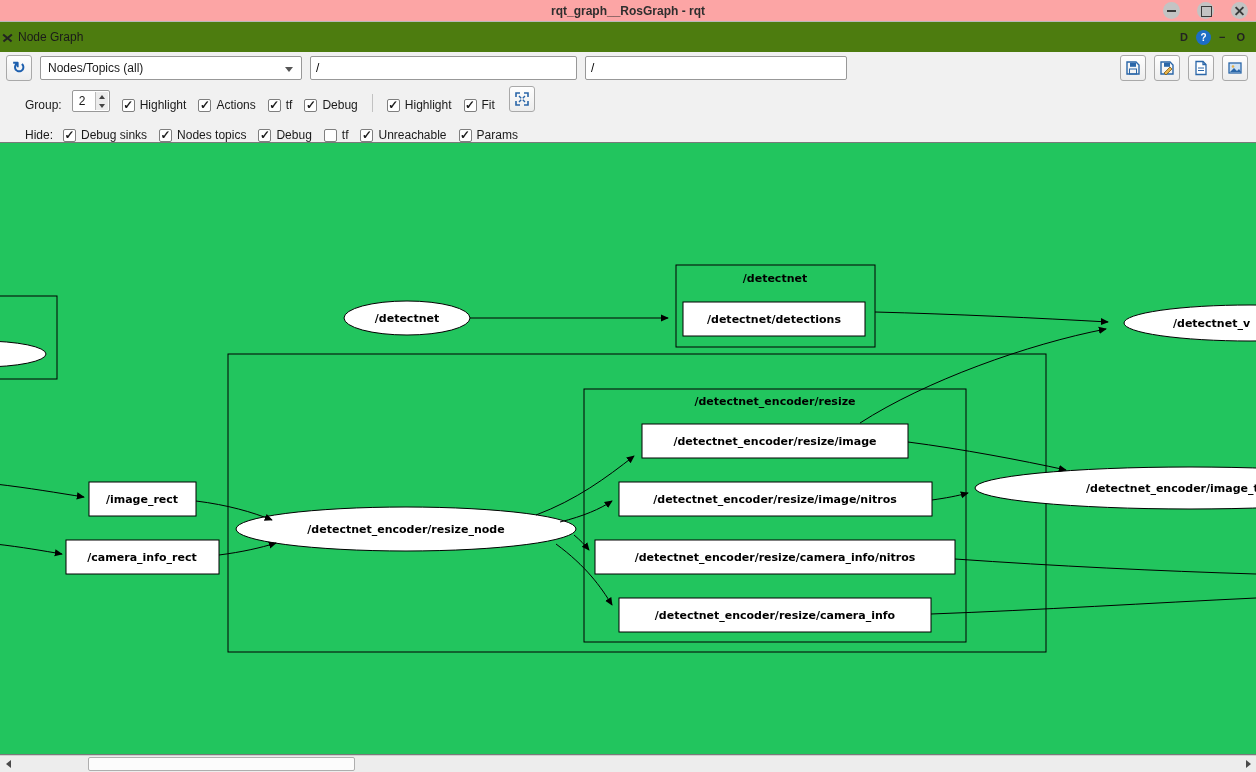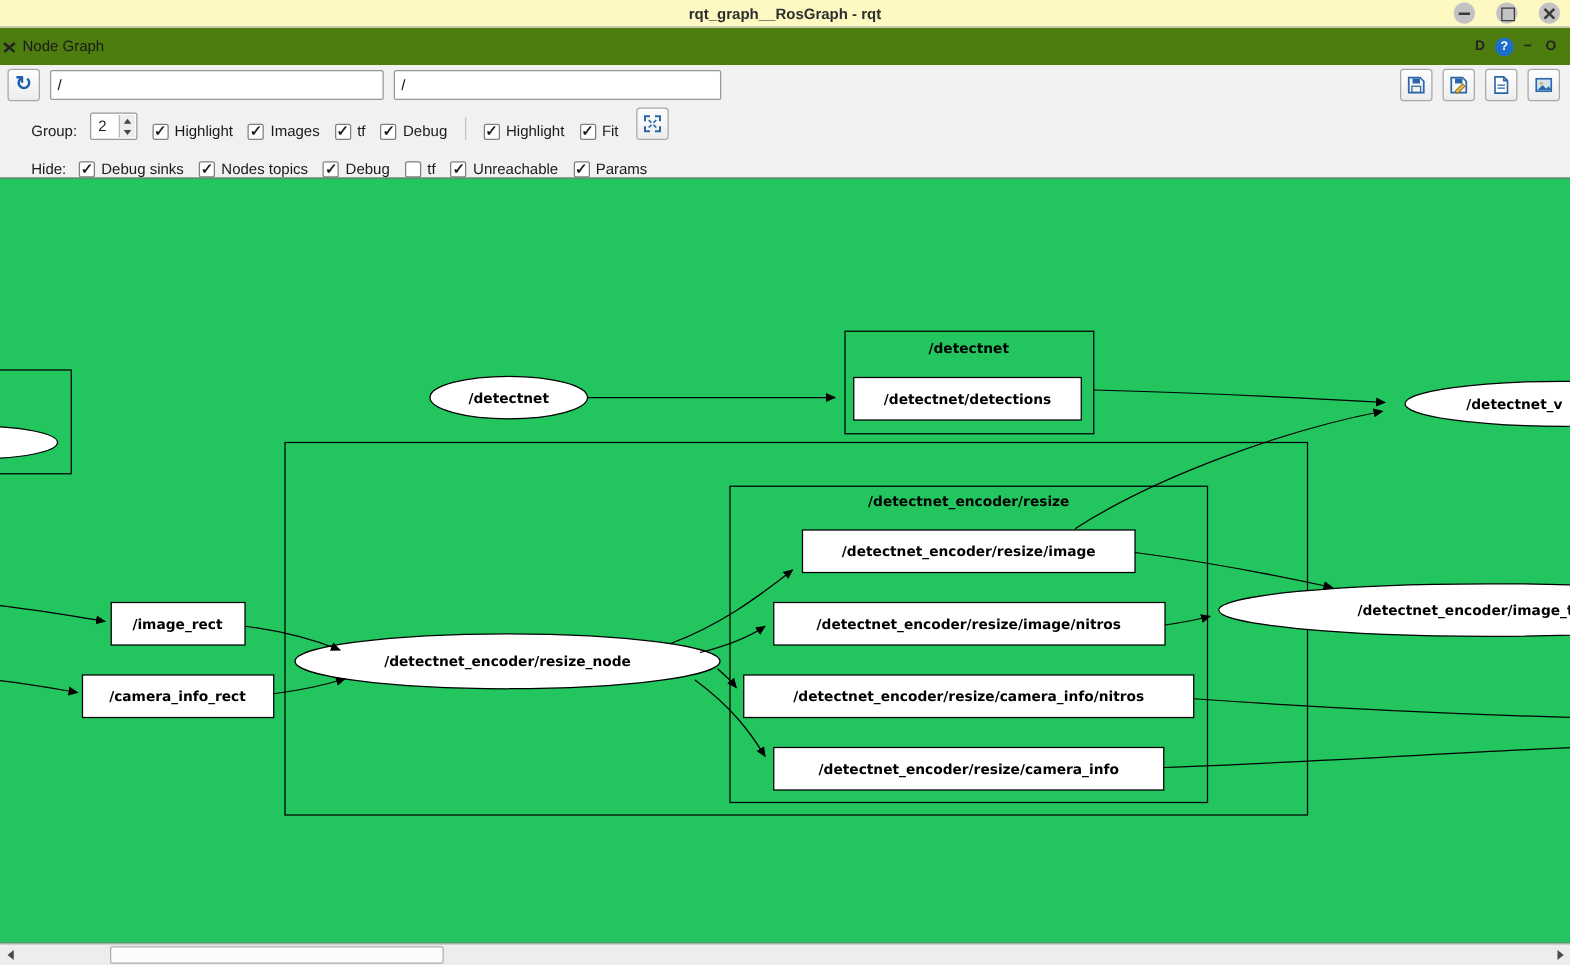--- a/index.html
+++ b/index.html
@@ -7,21 +7,21 @@
   body {
     font-family: "Liberation Sans", sans-serif;
     font-size: 12px;
     color: #1a1a1a;
     background: #f1f1f1;
     overflow: hidden;
   }
 
   
   .titlebar {
-    height: 22px; background: #fef9c3; border-bottom: 1px solid #b8b8b8;
+    height: 22px; background: #fca5a5; border-bottom: 1px solid #b8b8b8;
     position: relative; display: flex; align-items: center; justify-content: center;
   }
   .titlebar .title { font-weight: bold; font-size: 12px; color: #2e2e2e; }
   .win-controls { position:absolute; right:8px; top:2px; display:flex; gap:17px; }
   .win-btn { width:17px; height:17px; border-radius:50%; background:#c3c3c3; position:relative; cursor:default; }
   .win-btn.min::after { content:""; position:absolute; left:4px; right:4px; top:8px; height:2px; background:#3a3a3a; }
   .win-btn.max::after { content:""; position:absolute; left:4px; top:4px; width:9px; height:9px; border:1.5px solid #3a3a3a; }
   .win-btn.close::before, .win-btn.close::after {
     content:""; position:absolute; left:3px; top:7.5px; width:11px; height:2px; background:#3a3a3a;
   }
@@ -148,20 +148,24 @@
   <span class="spacer"></span>
   <button class="ph-btn">D</button>
   <div class="help-circle">?</div>
   <button class="ph-btn">−</button>
   <button class="ph-btn">O</button>
 </div>
 
 <div class="toolbar">
   <div class="tool-btn">
     <span class="refresh-glyph">↻</span>
+  </div>
+  <div class="combo">
+    <span>Nodes/Topics (all)</span>
+    <span class="combo-arrow"></span>
   </div>
   <input class="filter-input node" value="/" style="">
   <input class="filter-input topic" value="/" style="">
   <div class="right-icons">
     <div class="tool-btn">
       <svg width="16" height="16" viewBox="0 0 16 16">
         <path d="M2 2 h9 l3 3 v9 H2 z" fill="none" stroke="#2a66a8" stroke-width="1.4"></path>
         <rect x="5" y="2.8" width="6" height="4" fill="#2a66a8"></rect>
         <rect x="4.5" y="9" width="7" height="5" fill="none" stroke="#2a66a8"></rect>
       </svg>
@@ -198,21 +202,21 @@
       <span class="spin-up"></span>
       <span class="spin-down"></span>
     </span>
   </div>
   <label class="cb">
     <span class="cb-box checked"></span>
     <span>Highlight</span>
   </label>
   <label class="cb">
     <span class="cb-box checked"></span>
-    <span>Images</span>
+    <span>Actions</span>
   </label>
   <label class="cb">
     <span class="cb-box checked"></span>
     <span>tf</span>
   </label>
   <label class="cb">
     <span class="cb-box checked"></span>
     <span>Debug</span>
   </label>
   <span class="vsep"></span>

